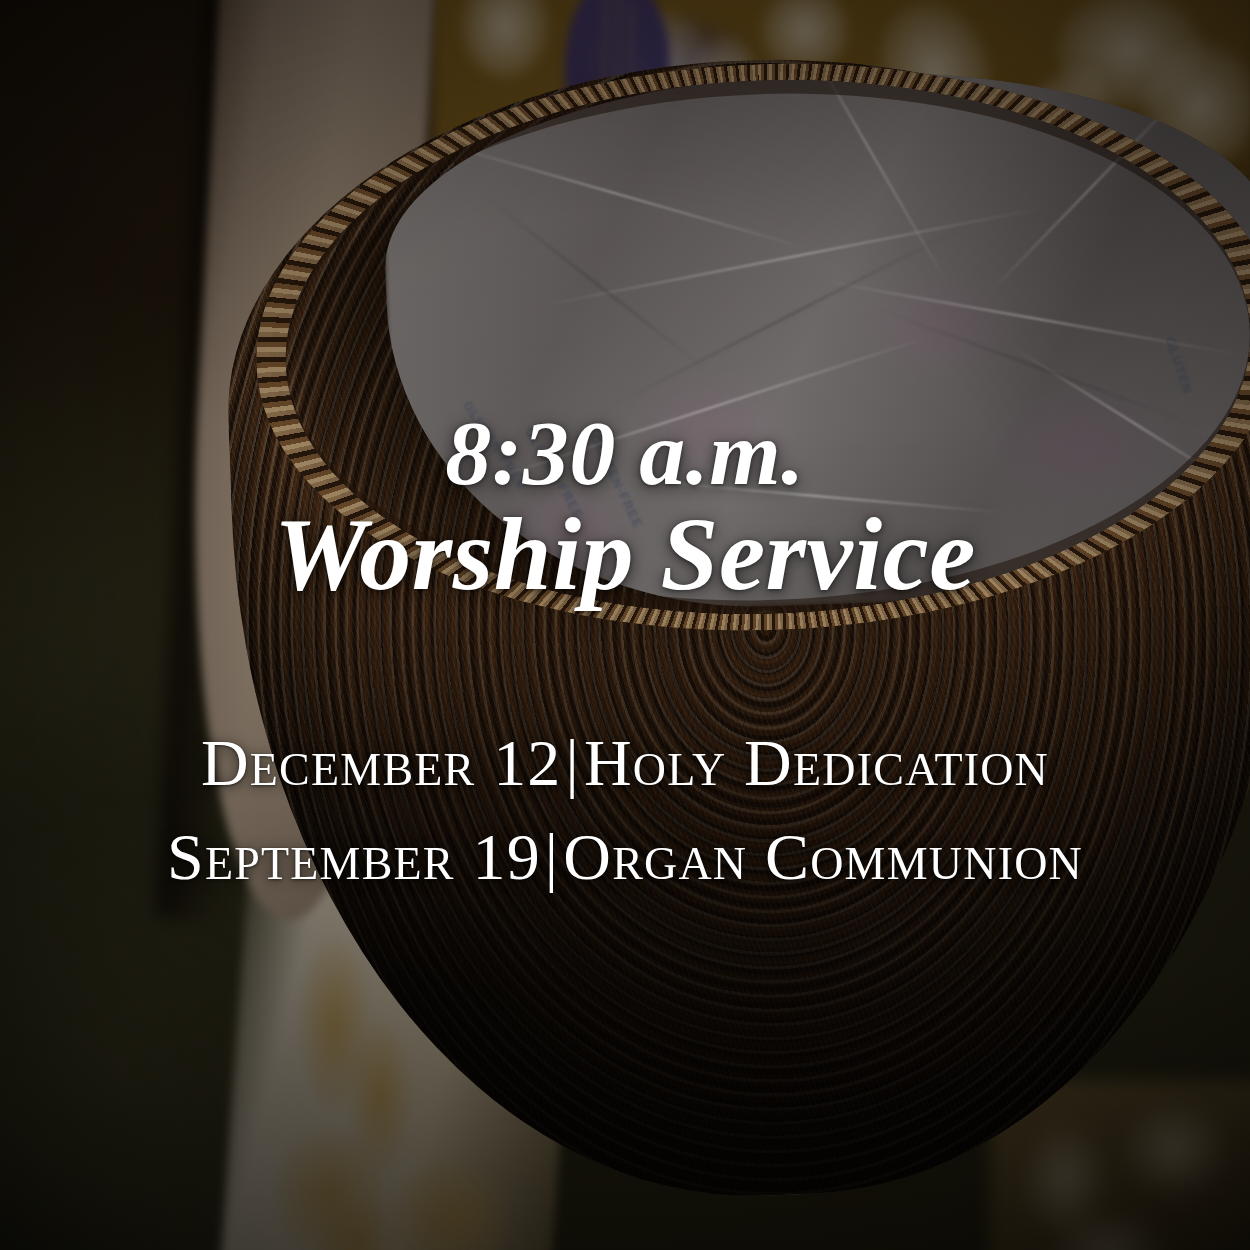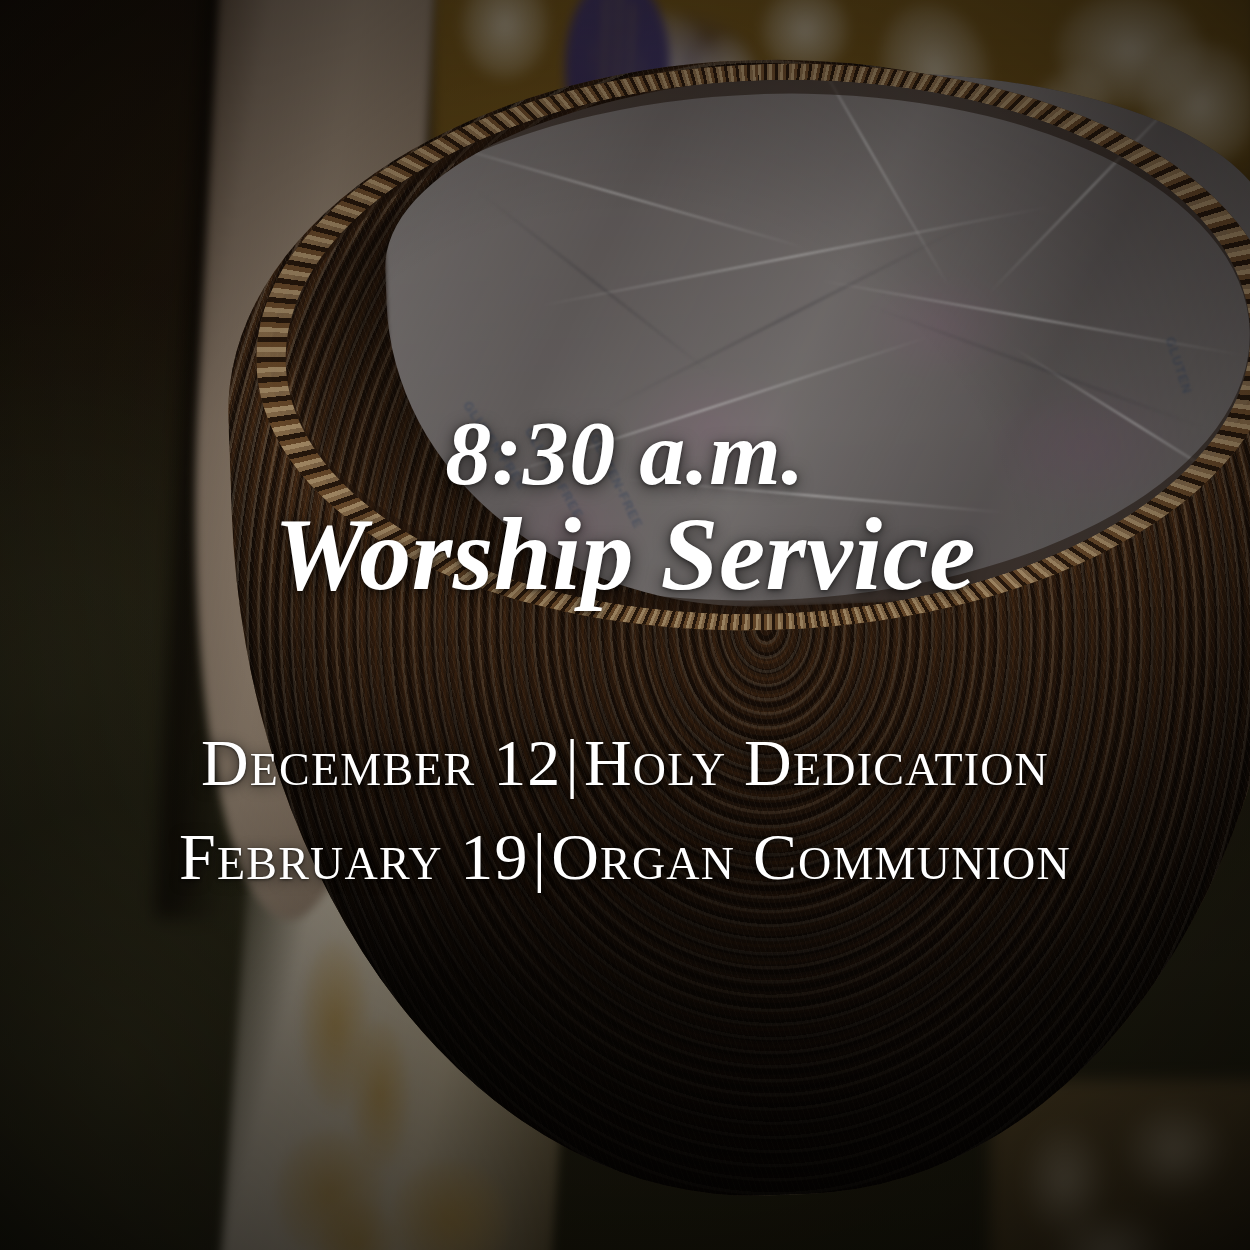--- a/index.html
+++ b/index.html
@@ -377,18 +377,18 @@
     <div class="headline">
       <span class="l1">8:30 a.m.</span>
       <span class="l2">Worship Service</span>
     </div>
 
     <div class="dates">
       <span class="date-line">
         <span>December 12</span><span class="sep">|</span><span>Holy Dedication</span>
       </span>
       <span class="date-line">
-        <span>February 19</span><span class="sep">|</span><span>Organ Communion</span>
+        <span>September 19</span><span class="sep">|</span><span>Organ Communion</span>
       </span>
     </div>
 
   </div>
 </div>
 
 </body></html>

